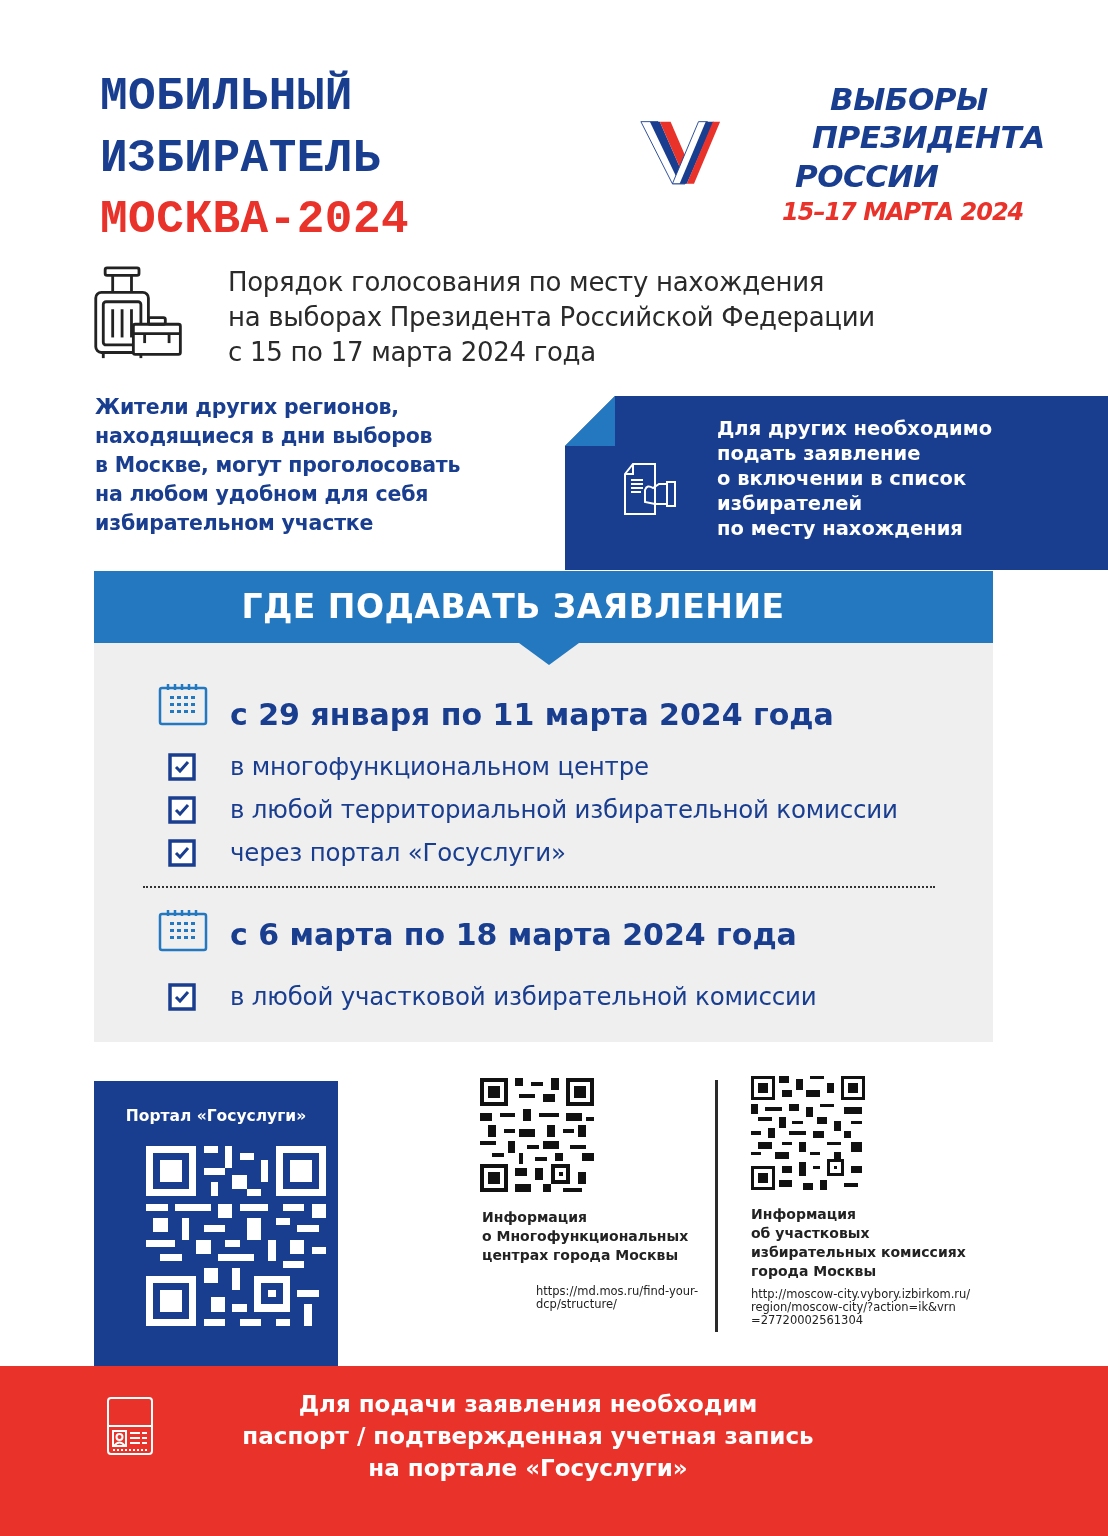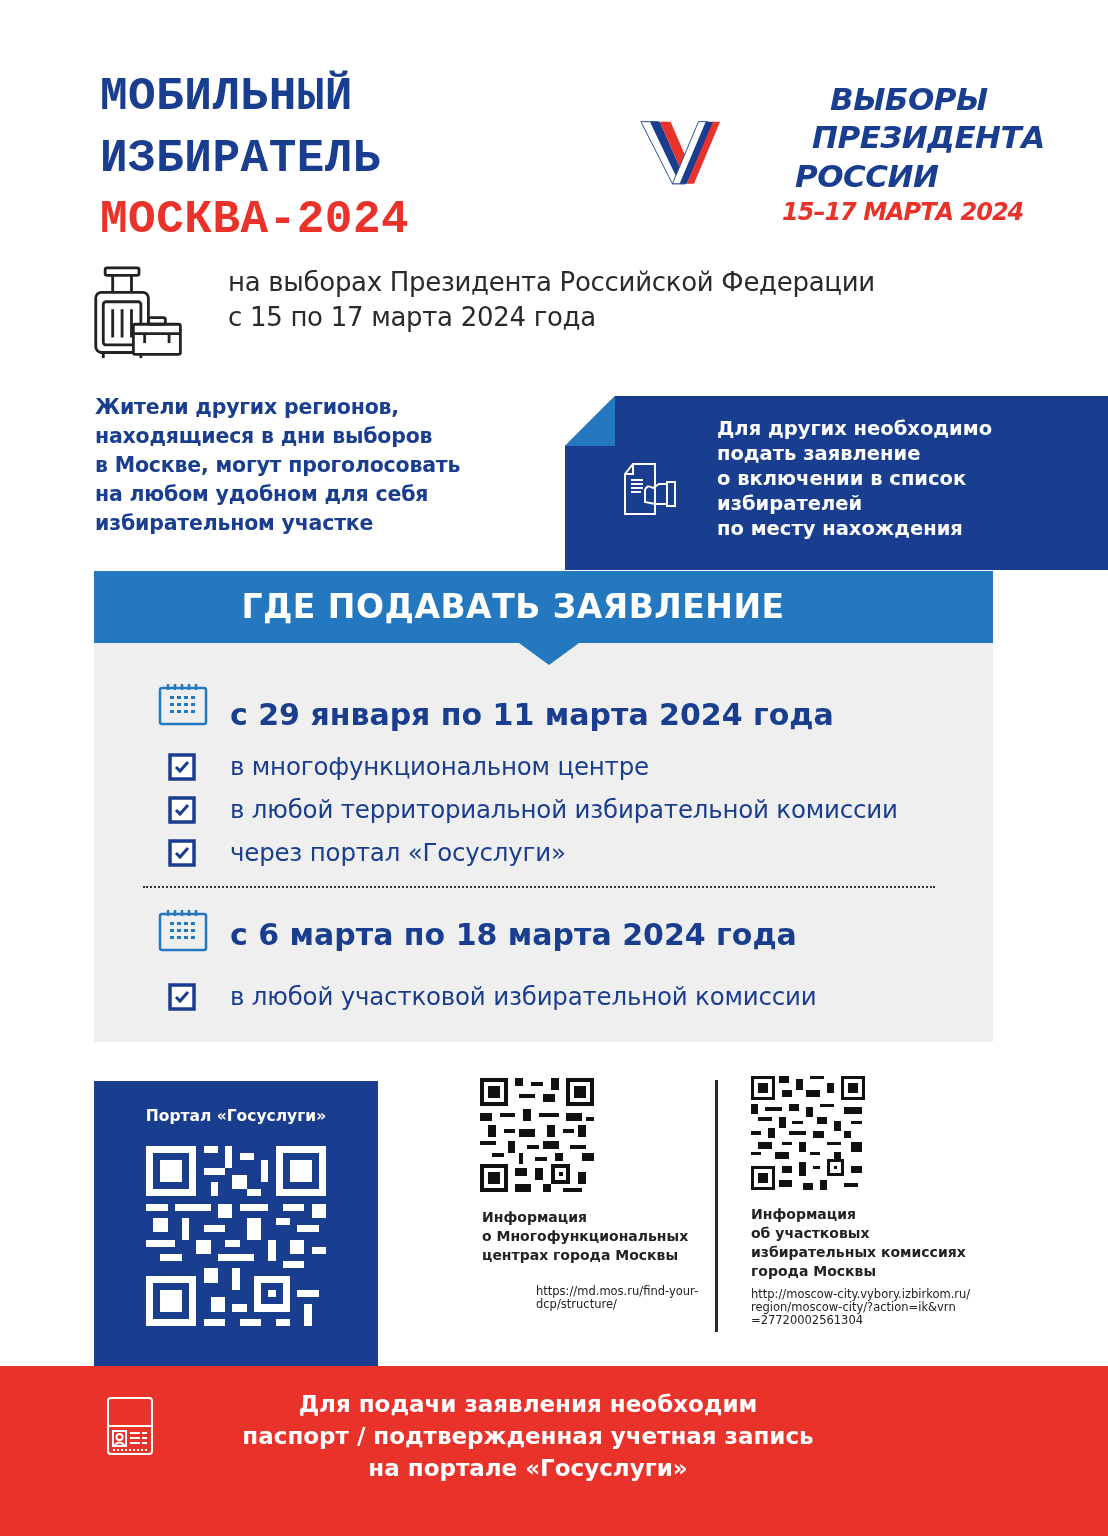--- a/index.html
+++ b/index.html
@@ -51,21 +51,21 @@
   .period-icon { position: absolute; width: 50px; height: 44px; }
   .period-title { position: absolute; left: 230px; color: #1a3e8f; font-weight: bold; font-size: 30px; white-space: nowrap; line-height: 1; }
 
   .opt { position: absolute; left: 168px; height: 30px; }
   .opt .cb { position: absolute; left: 0; top: 0; width: 28px; height: 28px; }
   .opt .lbl { position: absolute; left: 62px; top: 0; line-height: 28px; font-size: 24.5px; color: #1a3e8f; white-space: nowrap; letter-spacing: -0.2px; }
 
   .divider { position: absolute; left: 143px; top: 886px; width: 792px; height: 0; border-top: 2px dotted #333; }
 
   
-  .gos-box { position: absolute; left: 94px; top: 1081px; width: 284px; height: 285px; background: #1a3e8f; }
+  .gos-box { position: absolute; left: 94px; top: 1081px; width: 244px; height: 285px; background: #1a3e8f; }
   .gos-label { position: absolute; left: 0; right: 0; top: 26px; text-align: center; color: #fff; font-weight: bold; font-size: 15.5px; }
   .gos-qr { position: absolute; left: 52px; top: 65px; width: 180px; height: 180px; }
 
   .qr-small { position: absolute; width: 114px; height: 114px; }
   .info-title { position: absolute; font-weight: bold; font-size: 14px; line-height: 19px; color: #222; white-space: nowrap; }
   .info-url { position: absolute; font-size: 11.5px; line-height: 13px; color: #222; white-space: nowrap; }
   .vline { position: absolute; left: 715px; top: 1080px; width: 3px; height: 252px; background: #2a2a2a; }
 
   
   .footer { position: absolute; left: 0; top: 1366px; width: 1108px; height: 170px; background: #e8322a; }
@@ -104,20 +104,21 @@
   <line x1="42" y1="46" x2="42" y2="76"></line>
   <line x1="12" y1="92" x2="12" y2="98"></line>
   <line x1="52" y1="92" x2="52" y2="98"></line>
   <rect x="44" y="62" width="50" height="32" rx="2" fill="#fff"></rect>
   <rect x="60" y="55" width="18" height="7" rx="2"></rect>
   <line x1="44" y1="72" x2="94" y2="72"></line>
   <line x1="56" y1="72" x2="56" y2="82"></line>
   <line x1="82" y1="72" x2="82" y2="82"></line>
 </svg>
 <div class="intro-text">
+  <div>Порядок голосования по месту нахождения</div>
   <div>на выборах Президента Российской Федерации</div>
   <div>с 15 по 17 марта 2024 года</div>
 </div>
 
 <div class="residents">
   <div>Жители других регионов,</div>
   <div>находящиеся в дни выборов</div>
   <div>в Москве, могут проголосовать</div>
   <div>на любом удобном для себя</div>
   <div>избирательном участке</div>

